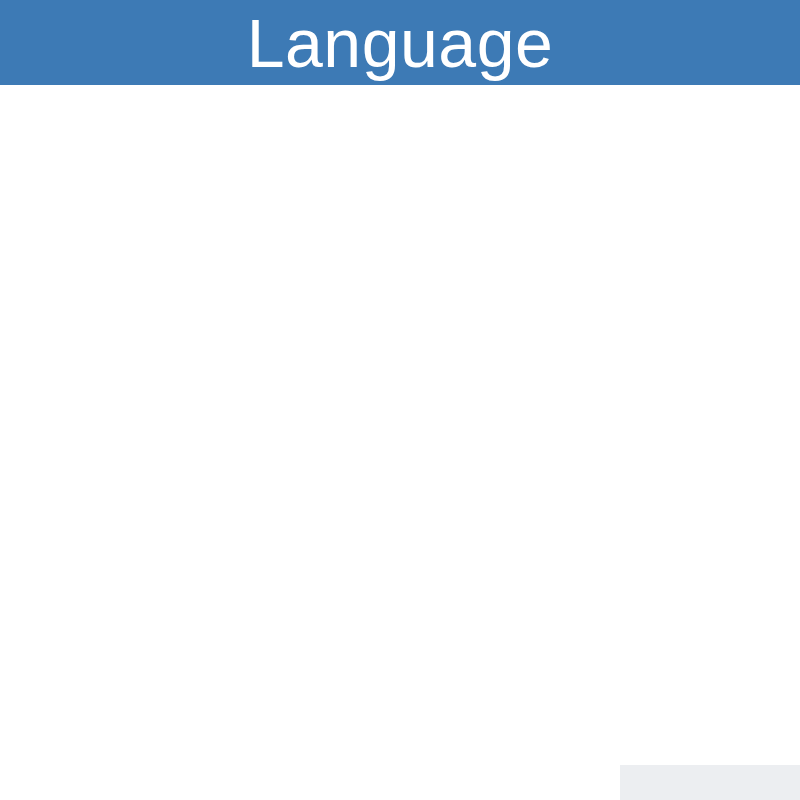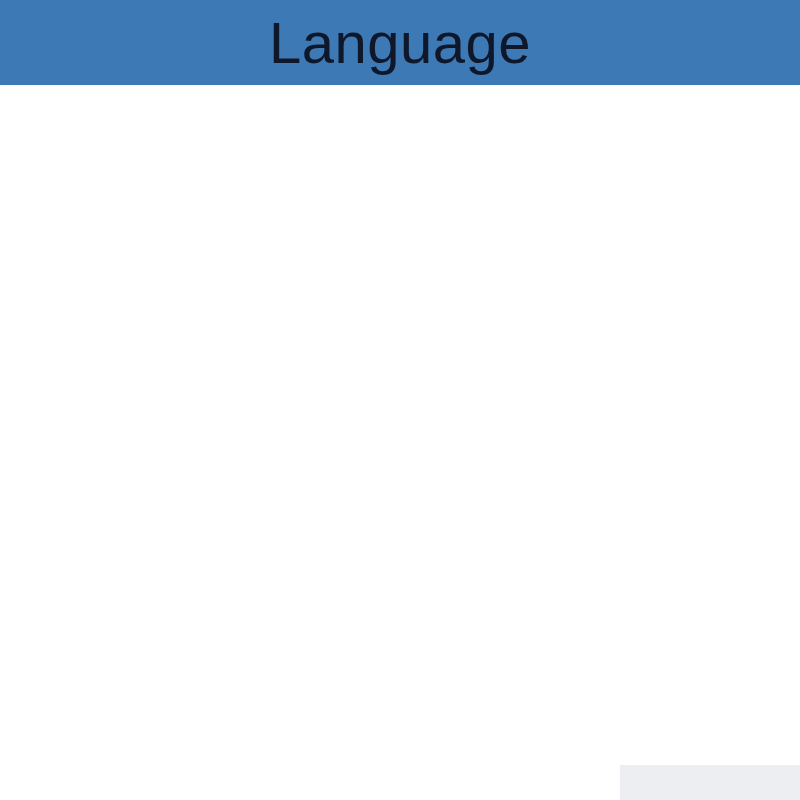--- a/index.html
+++ b/index.html
@@ -27,22 +27,22 @@
     top: 0;
     width: 800px;
     height: 85px;
     background: #3d7ab5;
     display: flex;
     align-items: center;
     justify-content: center;
     box-sizing: border-box;
   }
   .header-title {
-    color: #0f172a;
-    font-size: 58px;
+    color: #ffffff;
+    font-size: 68px;
     font-weight: 400;
     letter-spacing: 0.5px;
     line-height: 1;
     white-space: nowrap;
   }
 
   
   .columns {
     position: absolute;
     left: 0;

